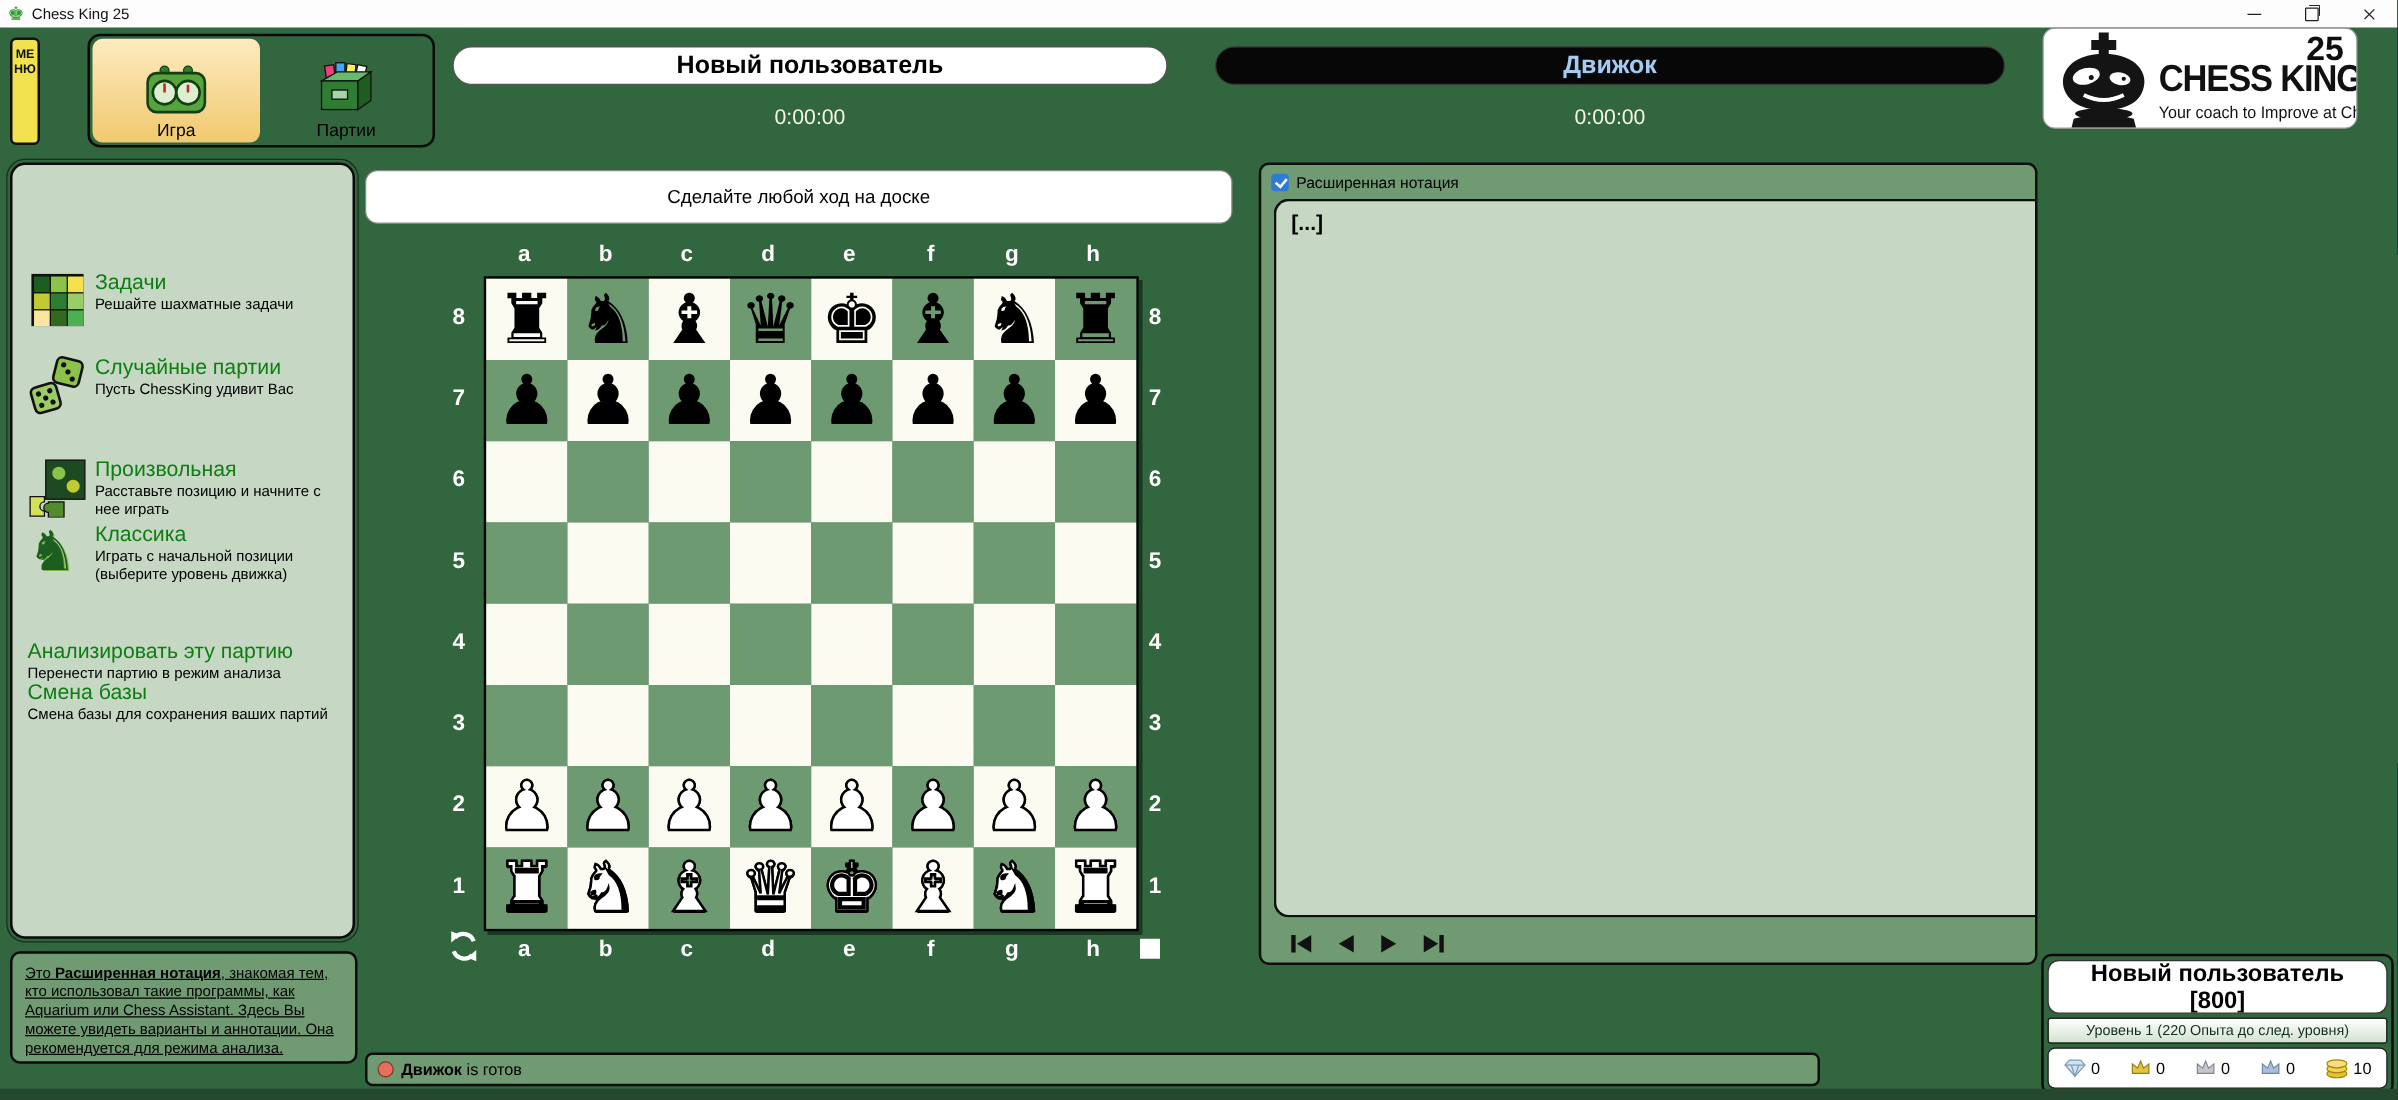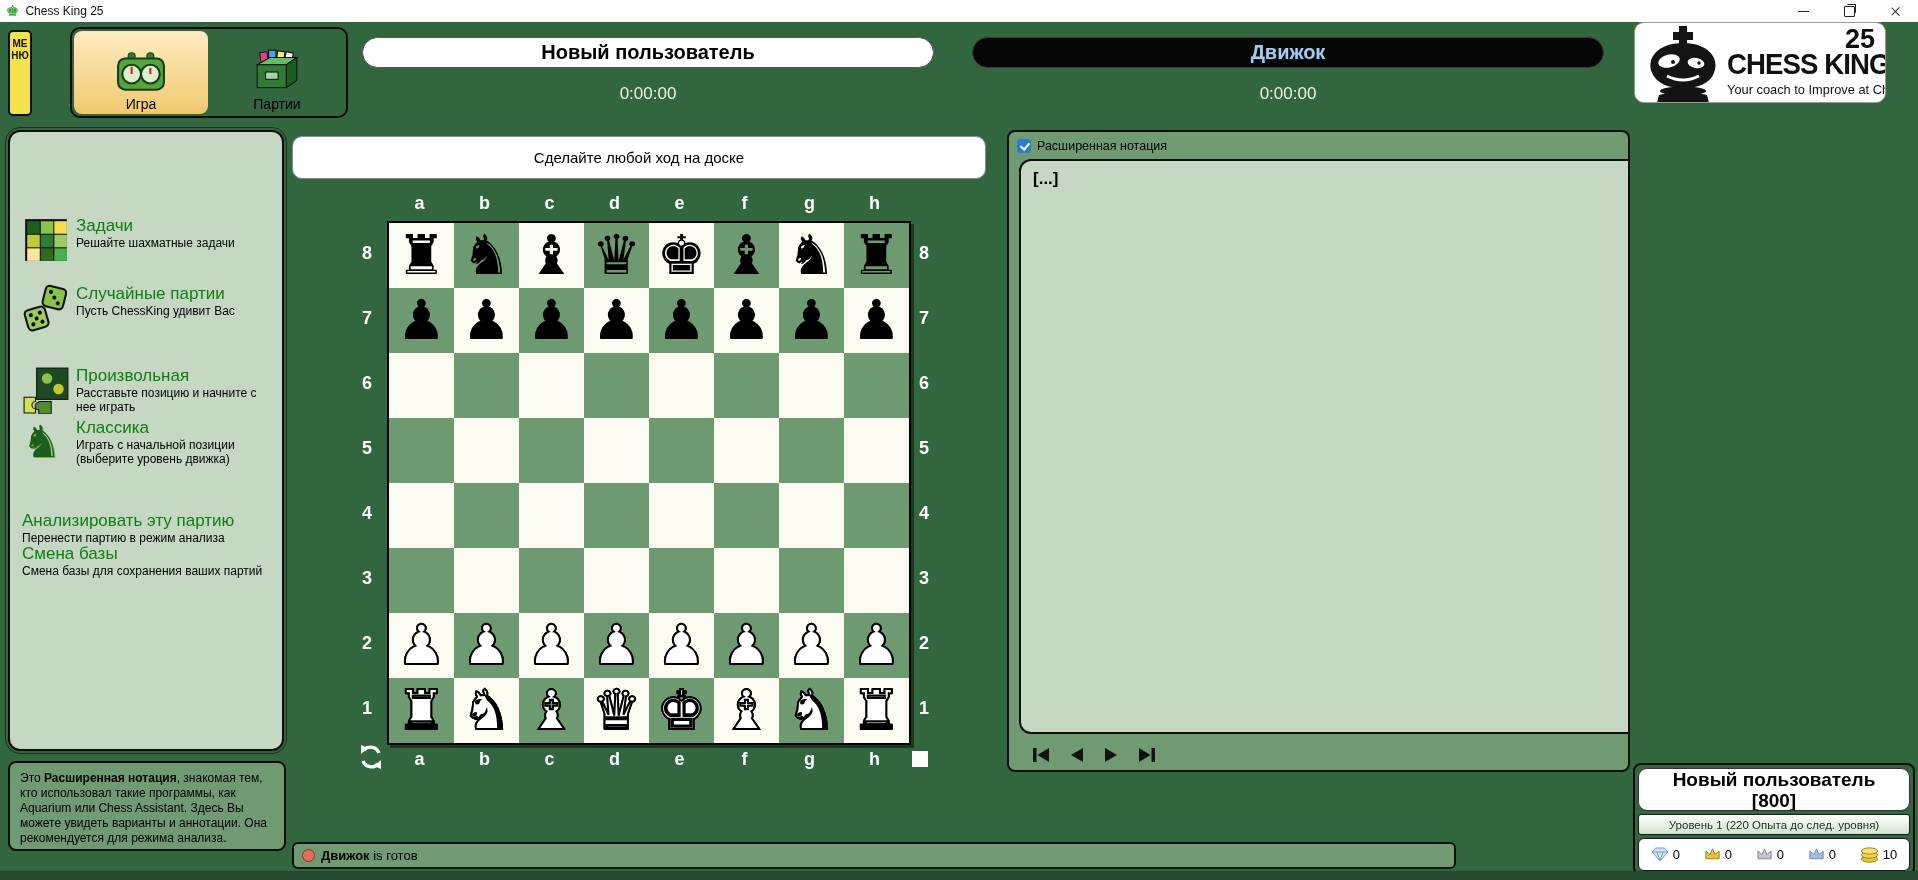--- a/index.html
+++ b/index.html
@@ -74,21 +74,21 @@
   .sb-icon{position:absolute;left:12px;top:0px;width:48px;height:48px;}
   .sb-text{position:absolute;left:66px;top:0;width:200px;}
   .sb-text.noicon{left:12px;width:250px;}
   .sb-title{font-size:17px;color:#0E7D12;line-height:19px;}
   .sb-desc{font-size:12px;color:#000;line-height:14px;margin-top:1px;}
   .knight-glyph{font-family:"DejaVu Sans",sans-serif;font-size:44px;line-height:48px;color:#1B5E20;text-shadow:1px 1px 0 #7CB342;}
 
   
   .tooltip-box{position:absolute;left:8px;top:761px;width:278px;height:90px;background:#6F9A72;
                border:2px solid #0B0B0B;border-radius:8px;box-sizing:border-box;
-               padding:8px 10px;font-size:12px;line-height:15px;color:#000;}
+               padding:8px 10px;font-size:12px;line-height:15px;color:#000;text-decoration:underline;}
 
   
   .right-panel{position:absolute;left:1007px;top:130px;width:623px;height:642px;background:#6F9A72;
                border:2px solid #0E0E0E;border-radius:8px;box-sizing:border-box;}
   .chk{position:absolute;left:8px;top:7px;width:14px;height:14px;background:#2E7BD6;border-radius:3px;
        cursor:pointer;}
   .chk:after{content:"";position:absolute;left:4.5px;top:2px;width:4px;height:7px;
        border-right:2px solid #fff;border-bottom:2px solid #fff;transform:rotate(40deg);}
   .chk-label{position:absolute;left:28px;top:7px;font-size:12.5px;color:#000;}
   .notation{position:absolute;left:10px;top:27px;right:0px;bottom:36px;background:#C6D7C4;

